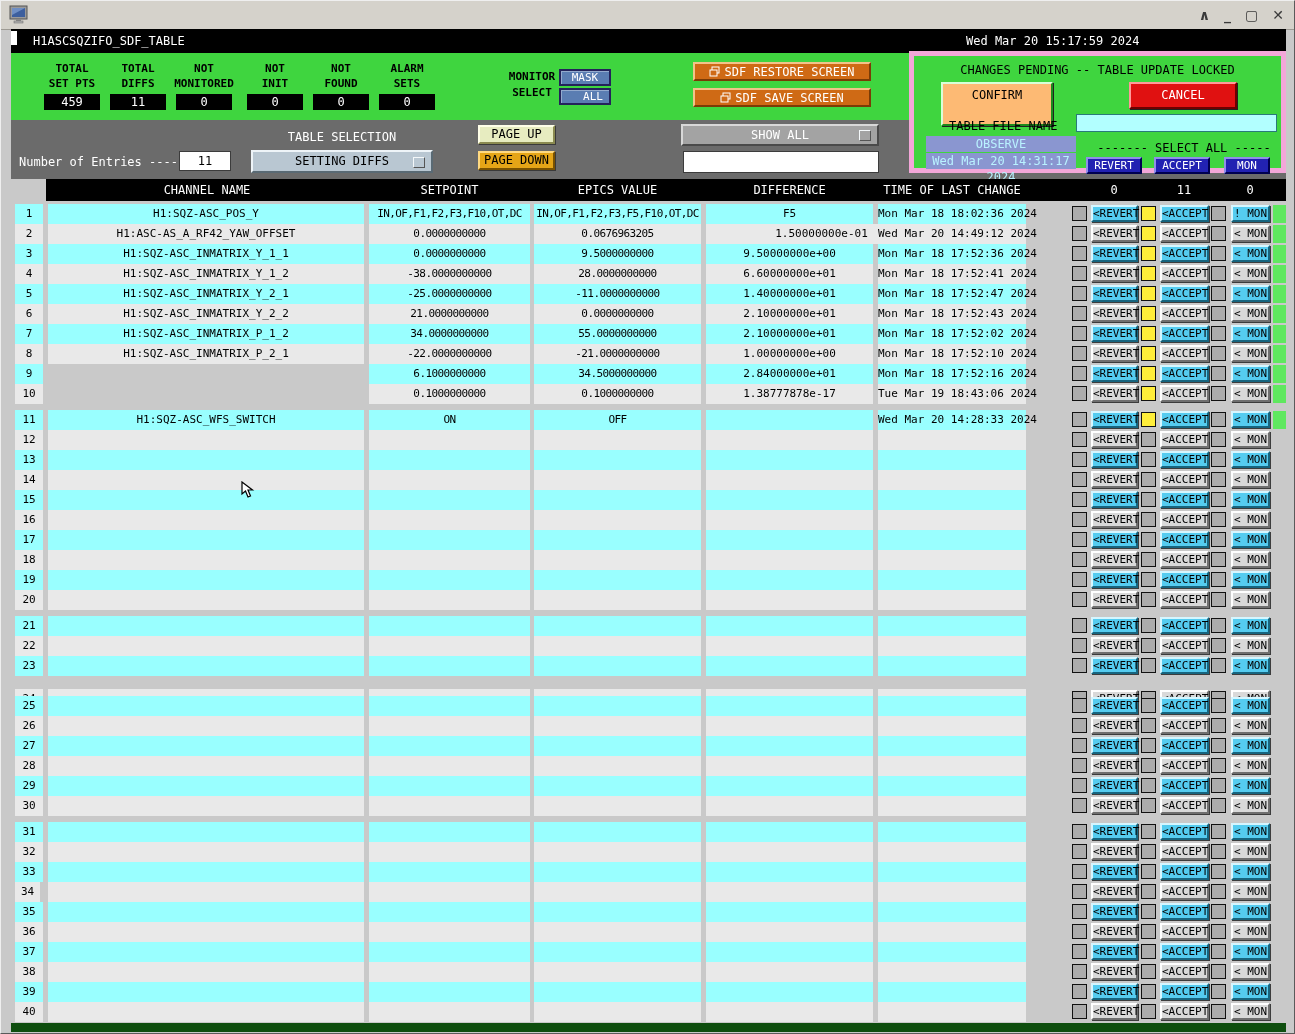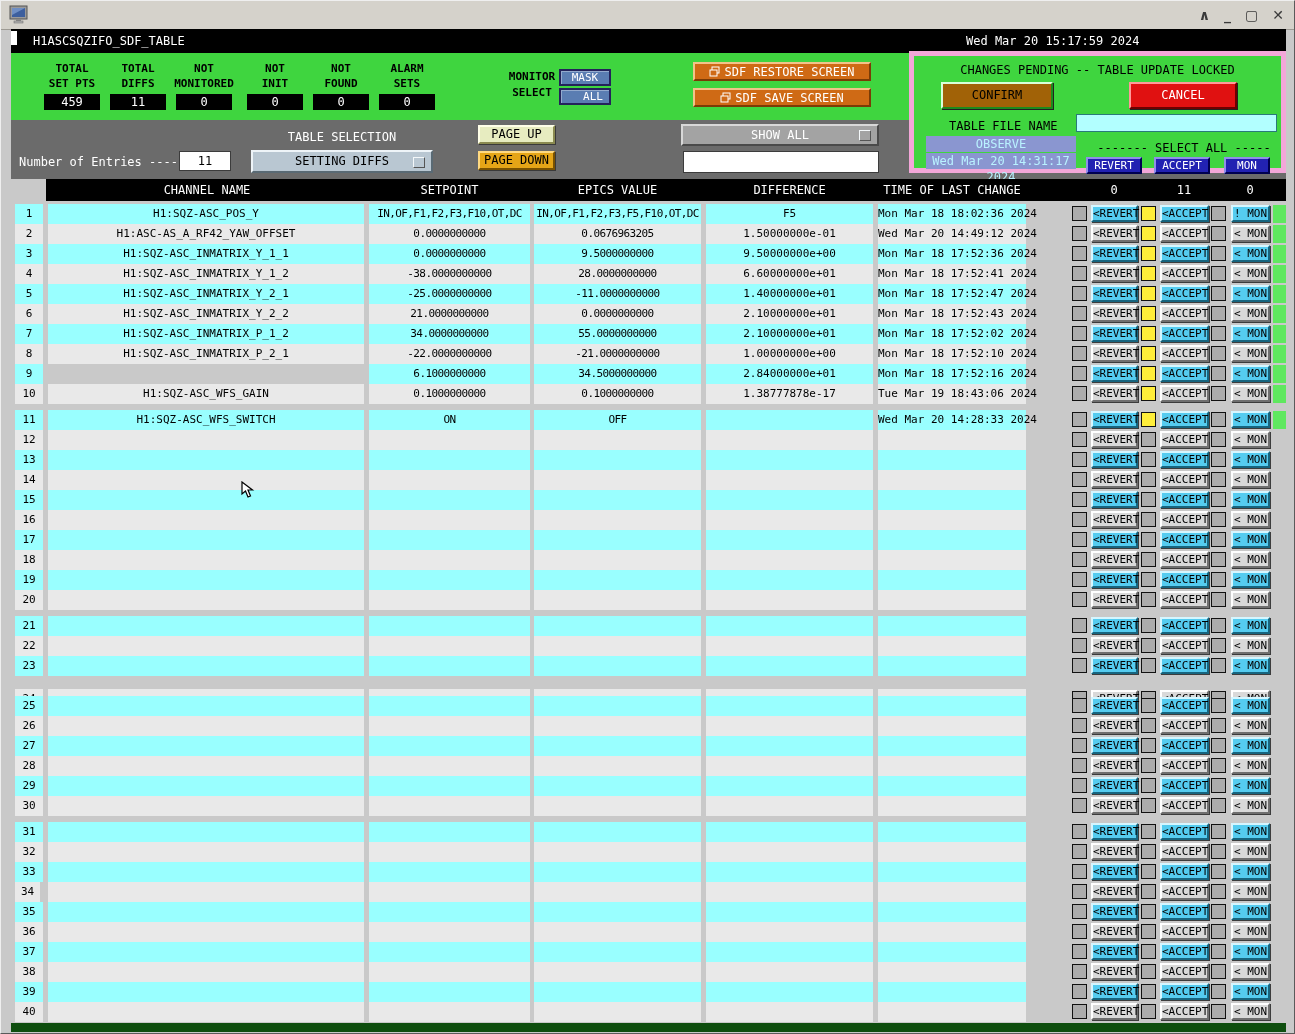--- a/index.html
+++ b/index.html
@@ -54,21 +54,21 @@
   .pagebtn{position:absolute;left:467px;width:77px;height:19px;box-sizing:border-box;border:2px solid;
     font:12px "DejaVu Sans Mono",monospace;color:#000;text-align:center;line-height:15px;cursor:pointer;
     box-shadow:1px 1px 0 #3a3a3a;}
   .pageup{background:#e7ecc0;border-color:#ffffe8 #8a8a50 #8a8a50 #ffffe8;}
   .pagedown{background:#e5a517;border-color:#ffd980 #7a5200 #7a5200 #ffd980;}
   .search-field{position:absolute;left:672px;top:31px;width:196px;height:22px;}
   
   .pendpanel{position:absolute;left:908px;top:50px;width:377px;height:122px;box-sizing:border-box;
     border:5px solid #f3a7d9;background:#3fd53f;}
   .pendpanel .ptitle{position:absolute;left:0;top:7px;width:100%;text-align:center;color:#000;font-size:12px;}
-  .confirmbtn{position:absolute;left:27px;top:26px;width:112px;height:27px;background:#a16207;color:#000;
+  .confirmbtn{position:absolute;left:27px;top:26px;width:112px;height:44px;background:#fdba74;color:#000;
     border:2px solid;border-color:#d9ffd9 #1d8a1d #1d8a1d #d9ffd9;box-sizing:border-box;
     font:12px "DejaVu Sans Mono",monospace;line-height:23px;text-align:center;cursor:pointer;box-shadow:1px 1px 0 #222;}
   .cancelbtn{position:absolute;left:215px;top:26px;width:108px;height:27px;background:#e01111;color:#fff;
     border:2px solid;border-color:#ff9a9a #6e0000 #6e0000 #ff9a9a;box-sizing:border-box;
     font:12px "DejaVu Sans Mono",monospace;line-height:23px;text-align:center;cursor:pointer;box-shadow:1px 1px 0 #222;}
   .filelabel{position:absolute;left:35px;top:63px;color:#000;font-size:12px;}
   .filefield{position:absolute;left:162px;top:58px;width:201px;height:18px;background:#b2ffff;
     border:1px solid #2a7a7a;box-sizing:border-box;font:12px "DejaVu Sans Mono",monospace;}
   .modebox{position:absolute;left:12px;width:150px;height:16px;background:#8a96d0;color:#b9f2ff;
     font-size:12px;text-align:center;line-height:16px;}
@@ -235,21 +235,21 @@
         <div class="rowbtn cyan" style="left: 1149px; width: 49px;">&lt;ACCEPT</div>
         <div class="cb" style="left: 1200px;"></div>
         <div class="rowbtn cyan" style="left: 1220px; width: 39px;">! MON</div>
         <div class="greenind" style="left: 1262px; width: 13px;"></div>
       </div>
       <div style="position: absolute; left: 10px; width: 1275px; height: 20px; top: 223px;">
         <div class="cell gray" style="left: 4px; width: 28px;">2</div>
         <div class="cell gray" style="left: 37px; width: 316px;">H1:ASC-AS_A_RF42_YAW_OFFSET</div>
         <div class="cell tight gray" style="left: 358px; width: 161px;">0.0000000000</div>
         <div class="cell tight gray" style="left: 523px; width: 167px;">0.0676963205</div>
-        <div class="cell gray" style="left: 695px; width: 167px;">1.50000000e-01</div>
+        <div class="cell gray" style="left: 695px; width: 167px; padding-left: 32px;">1.50000000e-01</div>
         <div class="cell gray" style="left: 867px; width: 148px;">Wed Mar 20 14:49:12 2024</div>
         <div class="cb" style="left: 1061px;"></div>
         <div class="rowbtn gray" style="left: 1080px; width: 47px;">&lt;REVERT</div>
         <div class="cb yellow" style="left: 1130px;"></div>
         <div class="rowbtn gray" style="left: 1149px; width: 49px;">&lt;ACCEPT</div>
         <div class="cb" style="left: 1200px;"></div>
         <div class="rowbtn gray" style="left: 1220px; width: 39px;">&lt; MON</div>
         <div class="greenind" style="left: 1262px; width: 13px;"></div>
       </div>
       <div style="position: absolute; left: 10px; width: 1275px; height: 20px; top: 243px;">
@@ -351,21 +351,20 @@
         <div class="cb" style="left: 1061px;"></div>
         <div class="rowbtn cyan" style="left: 1080px; width: 47px;">&lt;REVERT</div>
         <div class="cb yellow" style="left: 1130px;"></div>
         <div class="rowbtn cyan" style="left: 1149px; width: 49px;">&lt;ACCEPT</div>
         <div class="cb" style="left: 1200px;"></div>
         <div class="rowbtn cyan" style="left: 1220px; width: 39px;">&lt; MON</div>
         <div class="greenind" style="left: 1262px; width: 13px;"></div>
       </div>
       <div style="position: absolute; left: 10px; width: 1275px; height: 36px; top: 383px;">
         <div class="cell gray" style="left: 4px; width: 28px;">10</div>
-        <div class="cell gray" style="left: 37px; width: 316px;">H1:SQZ-ASC_WFS_GAIN</div>
         <div class="cell tight gray" style="left: 358px; width: 161px;">0.1000000000</div>
         <div class="cell tight gray" style="left: 523px; width: 167px;">0.1000000000</div>
         <div class="cell gray" style="left: 695px; width: 167px;">1.38777878e-17</div>
         <div class="cell gray" style="left: 867px; width: 148px;">Tue Mar 19 18:43:06 2024</div>
         <div class="cb" style="left: 1061px;"></div>
         <div class="rowbtn gray" style="left: 1080px; width: 47px;">&lt;REVERT</div>
         <div class="cb yellow" style="left: 1130px;"></div>
         <div class="rowbtn gray" style="left: 1149px; width: 49px;">&lt;ACCEPT</div>
         <div class="cb" style="left: 1200px;"></div>
         <div class="rowbtn gray" style="left: 1220px; width: 39px;">&lt; MON</div>

